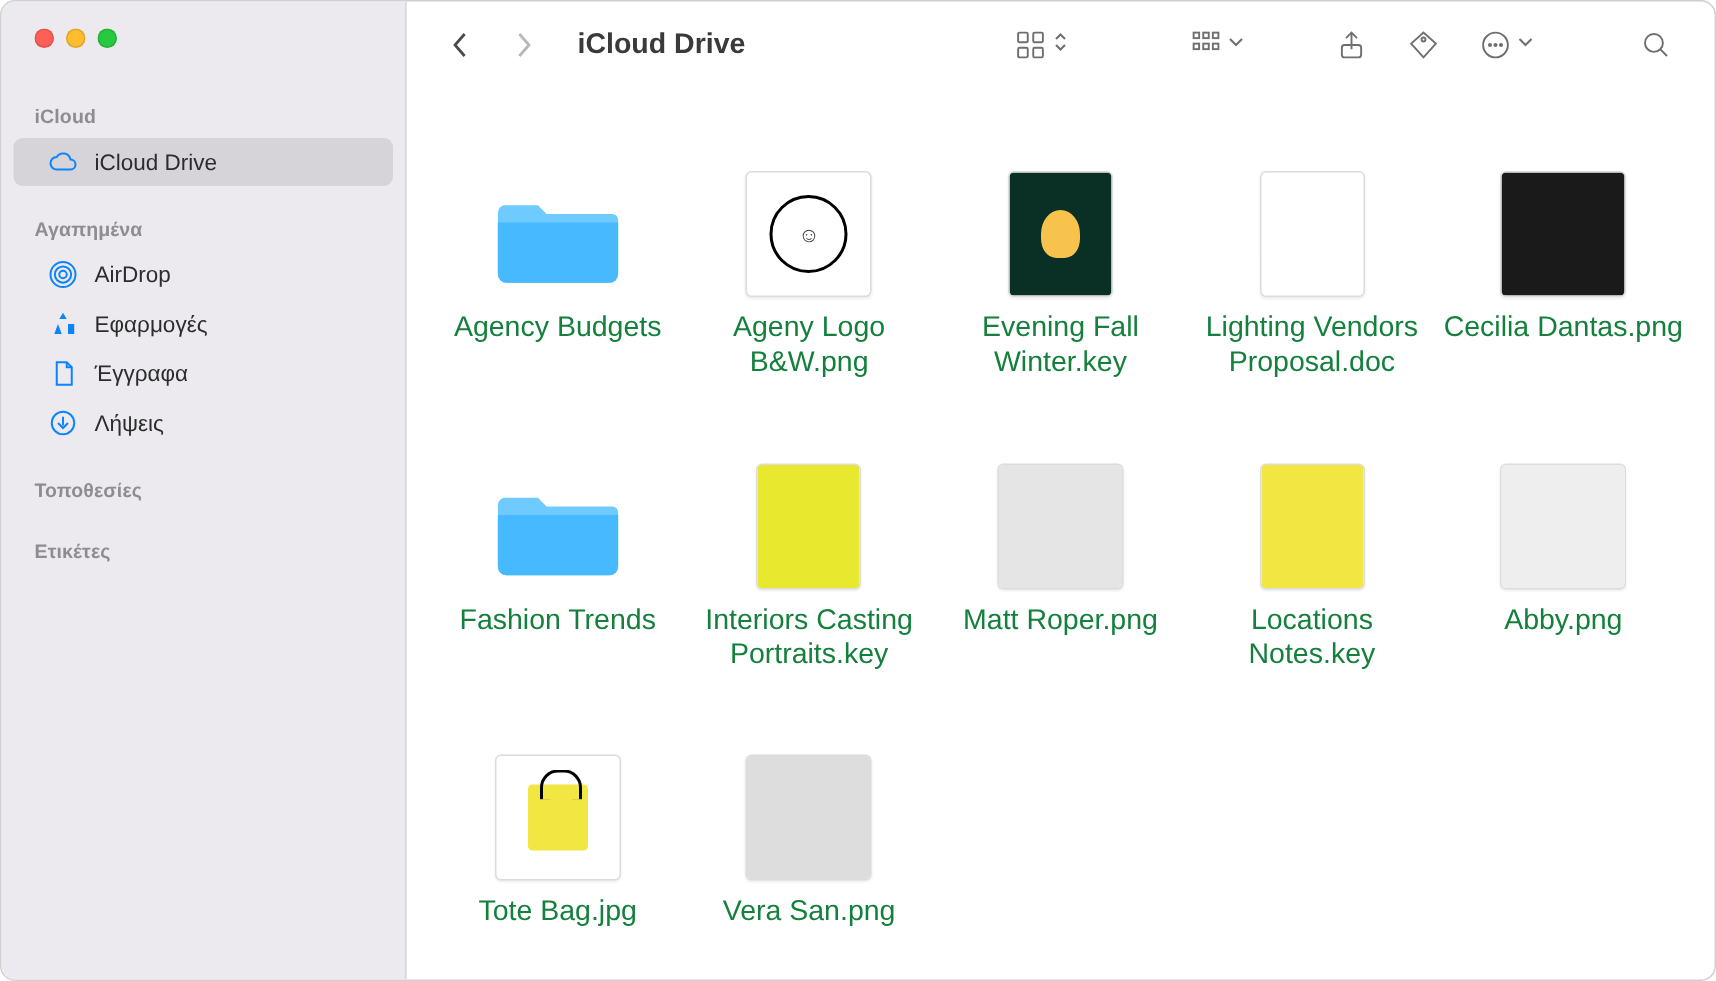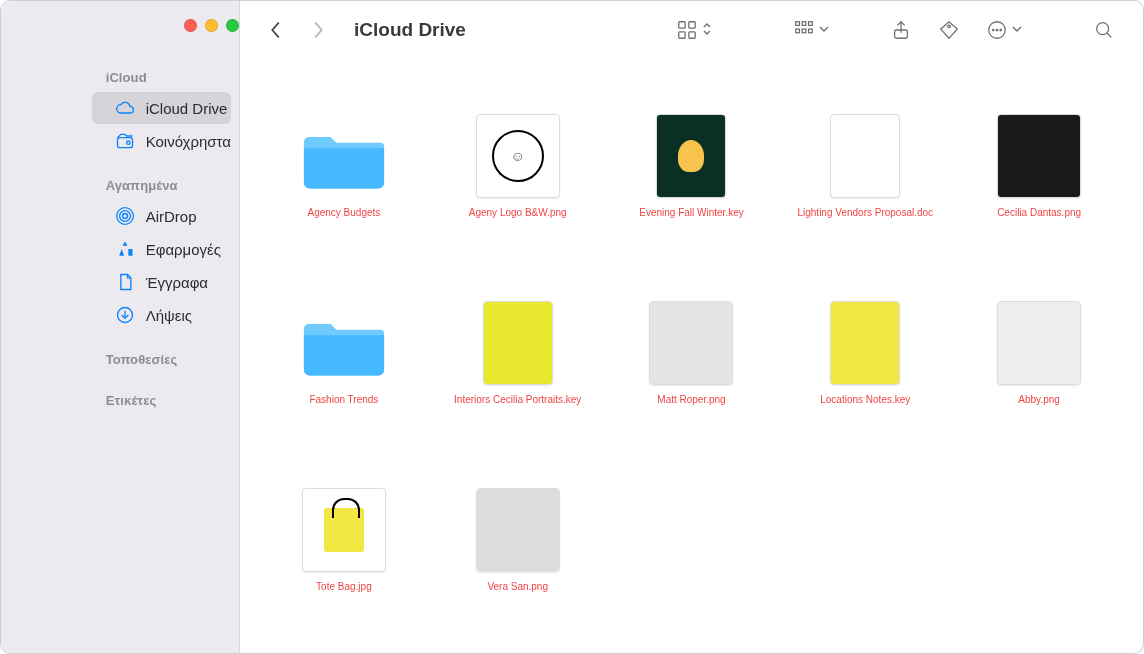--- a/index.html
+++ b/index.html
@@ -1,20 +1,20 @@
 <!DOCTYPE html>
 <html><head>
 <meta charset="utf-8">
 <style>
 * { margin:0; padding:0; box-sizing:border-box; font-family:-apple-system,"SF Pro Text","Helvetica Neue",Arial,sans-serif; }
 body { width:1144px; height:654px; background:#fff; overflow:hidden; }
 .window { width:1144px; height:654px; display:flex; border:1px solid #cfcfcf; border-radius:10px; overflow:hidden; background:#fff; }
 
 
-.sidebar { width:239px; height:100%; background:#eceaee; border-right:1px solid #d8d5db; display:flex; flex-direction:column; padding-top:18px;align-items:flex-end; }
+.sidebar { width:270px; height:100%; background:#eceaee; border-right:1px solid #d8d5db; display:flex; flex-direction:column; padding-top:18px; }
 .traffic { display:flex; gap:8px; padding-left:22px; margin-bottom:32px; }
 .dot { width:13px; height:13px; border-radius:50%; }
 .dot.red   { background:#ff5f57; border:0.5px solid rgba(0,0,0,.12);}
 .dot.yellow{ background:#febc2e; border:0.5px solid rgba(0,0,0,.12);}
 .dot.green { background:#28c840; border:0.5px solid rgba(0,0,0,.12);}
 
 .section-header { color:#8e8b93; font-size:13px; font-weight:600; padding:6px 0 6px 22px; letter-spacing:.1px;}
 .side-item { display:flex; align-items:center; gap:10px; height:32px; padding-left:22px; font-size:15px; color:#2c2c2e; border-radius:6px; margin:1px 8px; }
 .side-item.selected { background:#d6d3d9; }
 .side-icon { width:22px; height:22px; display:flex; align-items:center; justify-content:center; color:#0a84ff; flex-shrink:0;}
@@ -32,21 +32,21 @@
 .tb-btn svg{ width:22px; height:22px; stroke:#6f6f72; fill:none; stroke-width:1.4;}
 .chev-small svg{ width:12px; height:12px;}
 
 
 .grid { flex:1; overflow:auto; padding:55px 20px 20px 20px; display:grid; grid-template-columns:repeat(5,1fr); gap:42px 6px; }
 .file { display:flex; flex-direction:column; align-items:center; text-align:center; gap:9px; }
 .thumb { width:84px; height:84px; display:flex; align-items:center; justify-content:center; }
 .doc-thumb { width:70px; height:84px; border:1px solid #dcdcdc; border-radius:4px; background:#fff; box-shadow:0 1px 2px rgba(0,0,0,.08); overflow:hidden; display:flex; align-items:center; justify-content:center; font-size:8px; color:#999;}
 .img-thumb { width:84px; height:84px; border:1px solid #dcdcdc; border-radius:4px; background:#fff; box-shadow:0 1px 2px rgba(0,0,0,.08); overflow:hidden; display:flex; align-items:center; justify-content:center; font-size:7px; color:#444;}
 .folder-svg { width:88px; height:72px;}
-.fname { font-size:10px; line-height:1.22; color:#ef4444; max-width:160px; }
+.fname { font-size:19px; line-height:1.22; color:#15803d; max-width:160px; }
 .th-b{ width:52px;height:52px;border:2px solid #000;border-radius:50%;display:flex;align-items:center;justify-content:center;font-size:14px;}
 .th-c{ width:100%;height:100%;background:#0a3026;display:flex;align-items:center;justify-content:center;}
 .th-c .p{width:26px;height:32px;background:#f7c34c;border-radius:50% 50% 40% 40%;}
 .th-d{ width:100%;height:100%;padding:6px;font-size:5px;color:#bbb;line-height:1.2;}
 .th-e{ width:100%;height:100%;background:#1a1a1a;}
 .th-f{ width:100%;height:100%;background:#2b2b2b;}
 .th-g{ width:100%;height:100%;background:#e8e82e;}
 .th-h{ width:100%;height:100%;background:#e5e5e5;}
 .th-i{ width:100%;height:100%;background:#fff;padding:8px;font-size:7px;text-align:right;font-weight:700;}
 .th-j{ width:100%;height:100%;background:#f2e642;display:flex;}
@@ -70,30 +70,20 @@
     <div id="sidebar-sections">
         <div class="section-header">iCloud</div>
         <div class="side-item selected">
           <span class="side-icon">
             <svg viewBox="0 0 24 24">
               <path d="M7 18a5 5 0 010-10 6 6 0 0111 2 4 4 0 010 8H7z"></path>
             </svg>
           </span>
           <span>iCloud Drive</span>
         </div>
-        <div class="side-item">
-          <span class="side-icon">
-            <svg viewBox="0 0 24 24">
-              <rect x="3" y="8" width="18" height="12" rx="3"></rect>
-              <path d="M3 8l4-4h5l2 2h7"></path>
-              <circle cx="16" cy="14" r="2"></circle>
-            </svg>
-          </span>
-          <span>Κοινόχρηστα</span>
-        </div>
         <div style="height: 14px;"></div>
         <div class="section-header">Αγαπημένα</div>
         <div class="side-item">
           <span class="side-icon">
             <svg viewBox="0 0 24 24">
               <circle cx="12" cy="12" r="3"></circle>
               <circle cx="12" cy="12" r="6.5"></circle>
               <circle cx="12" cy="12" r="10"></circle>
             </svg>
           </span>
@@ -261,21 +251,21 @@
   </svg>
           </div>
           <div class="fname">Fashion Trends</div>
         </div>
         <div class="file">
           <div class="thumb">
             <div class="doc-thumb">
               <div class="th-g"></div>
             </div>
           </div>
-          <div class="fname">Interiors Cecilia Portraits.key</div>
+          <div class="fname">Interiors Casting Portraits.key</div>
         </div>
         <div class="file">
           <div class="thumb">
             <div class="img-thumb">
               <div class="th-h"></div>
             </div>
           </div>
           <div class="fname">Matt Roper.png</div>
         </div>
         <div class="file">

